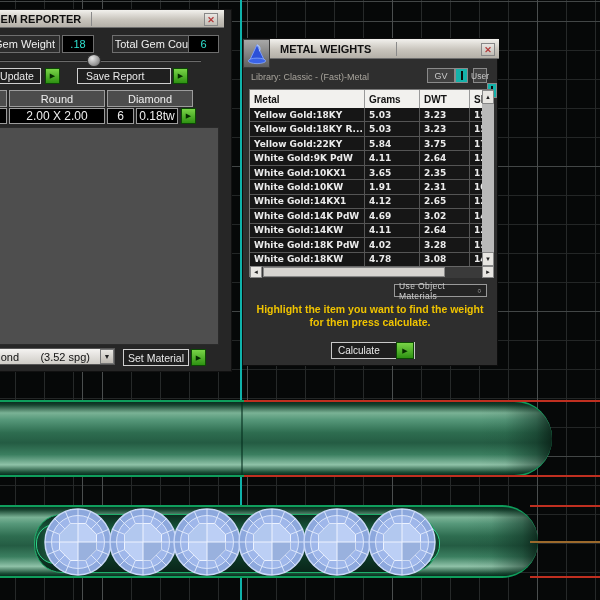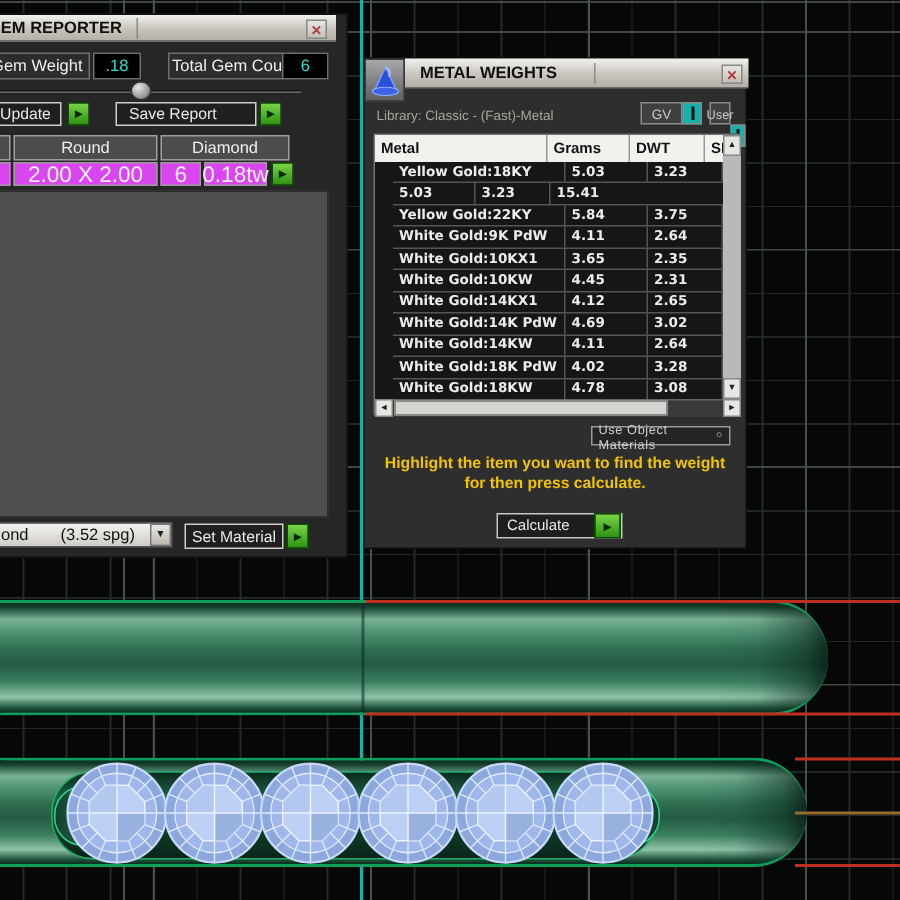--- a/index.html
+++ b/index.html
@@ -50,21 +50,21 @@
   .fieldlabel{background:#2c2c2c;border:1px solid #6e6e6e;color:#f0f0f0;font-size:11px;
     display:flex;align-items:center;}
   .fieldvalue{background:#000;border:1px solid #6e6e6e;color:var(--value-teal,#2fe0cf);
     font-size:11px;display:flex;align-items:center;justify-content:center;}
   .panel{z-index:10;}
   
   #gem-reporter{left:-60px;top:9px;width:292px;height:363px;background:#262626;border:1px solid #111;}
   #gr-gray{background:#4e4e4e;border:1px solid #2a2a2a;}
   .gr-th{background:#4c4c4c;border:1px solid #9c9c9c;color:#efefef;font-size:11px;
     display:flex;align-items:center;justify-content:center;}
-  .gr-td{background:#d946ef;border:1px solid #9c9c9c;color:#efefef;font-size:15px;
+  .gr-td{background:#000000;border:1px solid #9c9c9c;color:#efefef;font-size:12px;
     display:flex;align-items:center;justify-content:center;}
   #gr-dropdown{background:linear-gradient(180deg,#f4f3f1,#cfccc6);border:1px solid #555;
     color:#111;font-size:11px;display:flex;align-items:center;white-space:pre;overflow:hidden;}
   .graybtn{background:linear-gradient(180deg,#e9e7e3,#bdb9b1);border:1px solid #777;
     color:#222;font-size:7px;display:flex;align-items:center;justify-content:center;}
   #gr-slider-knob{background:radial-gradient(circle at 35% 30%,#e8e8e8,#9a9a9a 60%,#5c5c5c);
     border:1px solid #333;border-radius:50%;}
   
   #metal-weights{left:242px;top:38px;width:256px;height:328px;background:#2e2e2e;border:1px solid #0d0d0d;}
   #mw-icon-btn{background:linear-gradient(180deg,#a8a8a8,#5f5f5f);border:1px solid #3a3a3a;
@@ -245,28 +245,29 @@
 
     <div class="abs" id="mw-table" style="left:6px;top:50px;width:244px;height:188px">
 
       <div class="abs" style="left:0;top:0;width:232px;height:18px;display:flex">
         <div class="mw-th" style="width:110px;padding-left:4px">Metal</div>
         <div class="mw-th" style="width:50px;padding-left:4px">Grams</div>
         <div class="mw-th" style="width:45px;padding-left:4px">DWT</div>
         <div class="mw-th" style="flex:1;padding-left:4px;border-right:none">SPG</div>
       </div>
 
-      <div class="abs" style="left:12px;top:18px;width:232px;height:158px;display:flex;flex-direction:column">
+      <div class="abs" style="left:0;top:18px;width:232px;height:158px;display:flex;flex-direction:column">
         <div class="mw-row">
           <div class="mw-td" style="width:110px">Yellow Gold:18KY</div>
             <div class="mw-td" style="width:50px">5.03</div>
             <div class="mw-td" style="width:45px">3.23</div>
             <div class="mw-td" style="flex:1;border-right:none">15.41</div>
         </div>
         <div class="mw-row">
+          <div class="mw-td" style="width:110px">Yellow Gold:18KY R...</div>
             <div class="mw-td" style="width:50px">5.03</div>
             <div class="mw-td" style="width:45px">3.23</div>
             <div class="mw-td" style="flex:1;border-right:none">15.41</div>
         </div>
         <div class="mw-row">
           <div class="mw-td" style="width:110px">Yellow Gold:22KY</div>
             <div class="mw-td" style="width:50px">5.84</div>
             <div class="mw-td" style="width:45px">3.75</div>
             <div class="mw-td" style="flex:1;border-right:none">17.89</div>
         </div>
@@ -277,21 +278,21 @@
             <div class="mw-td" style="flex:1;border-right:none">12.59</div>
         </div>
         <div class="mw-row">
           <div class="mw-td" style="width:110px">White Gold:10KX1</div>
             <div class="mw-td" style="width:50px">3.65</div>
             <div class="mw-td" style="width:45px">2.35</div>
             <div class="mw-td" style="flex:1;border-right:none">11.18</div>
         </div>
         <div class="mw-row">
           <div class="mw-td" style="width:110px">White Gold:10KW</div>
-            <div class="mw-td" style="width:50px">4.45</div>
+            <div class="mw-td" style="width:50px">1.91</div>
             <div class="mw-td" style="width:45px">2.31</div>
             <div class="mw-td" style="flex:1;border-right:none">10.99</div>
         </div>
         <div class="mw-row">
           <div class="mw-td" style="width:110px">White Gold:14KX1</div>
             <div class="mw-td" style="width:50px">4.12</div>
             <div class="mw-td" style="width:45px">2.65</div>
             <div class="mw-td" style="flex:1;border-right:none">12.61</div>
         </div>
         <div class="mw-row">

